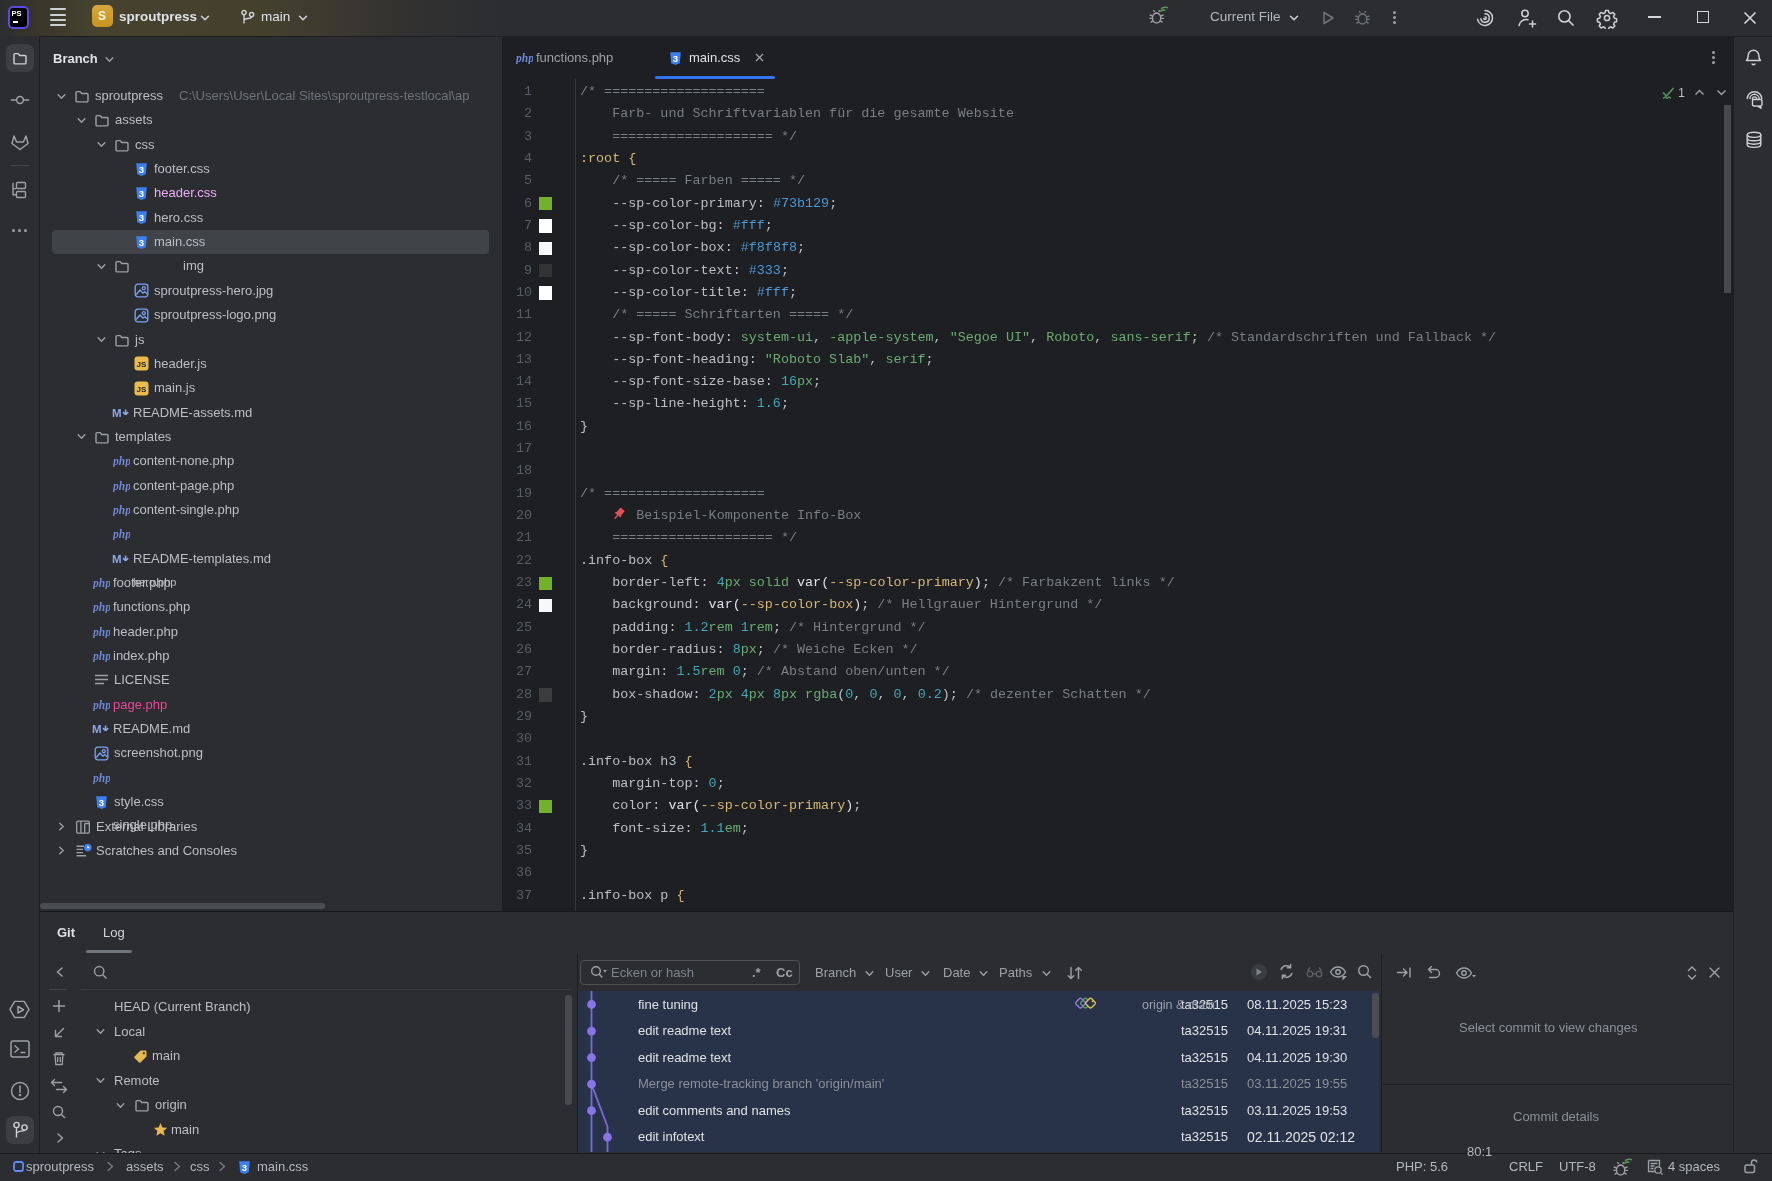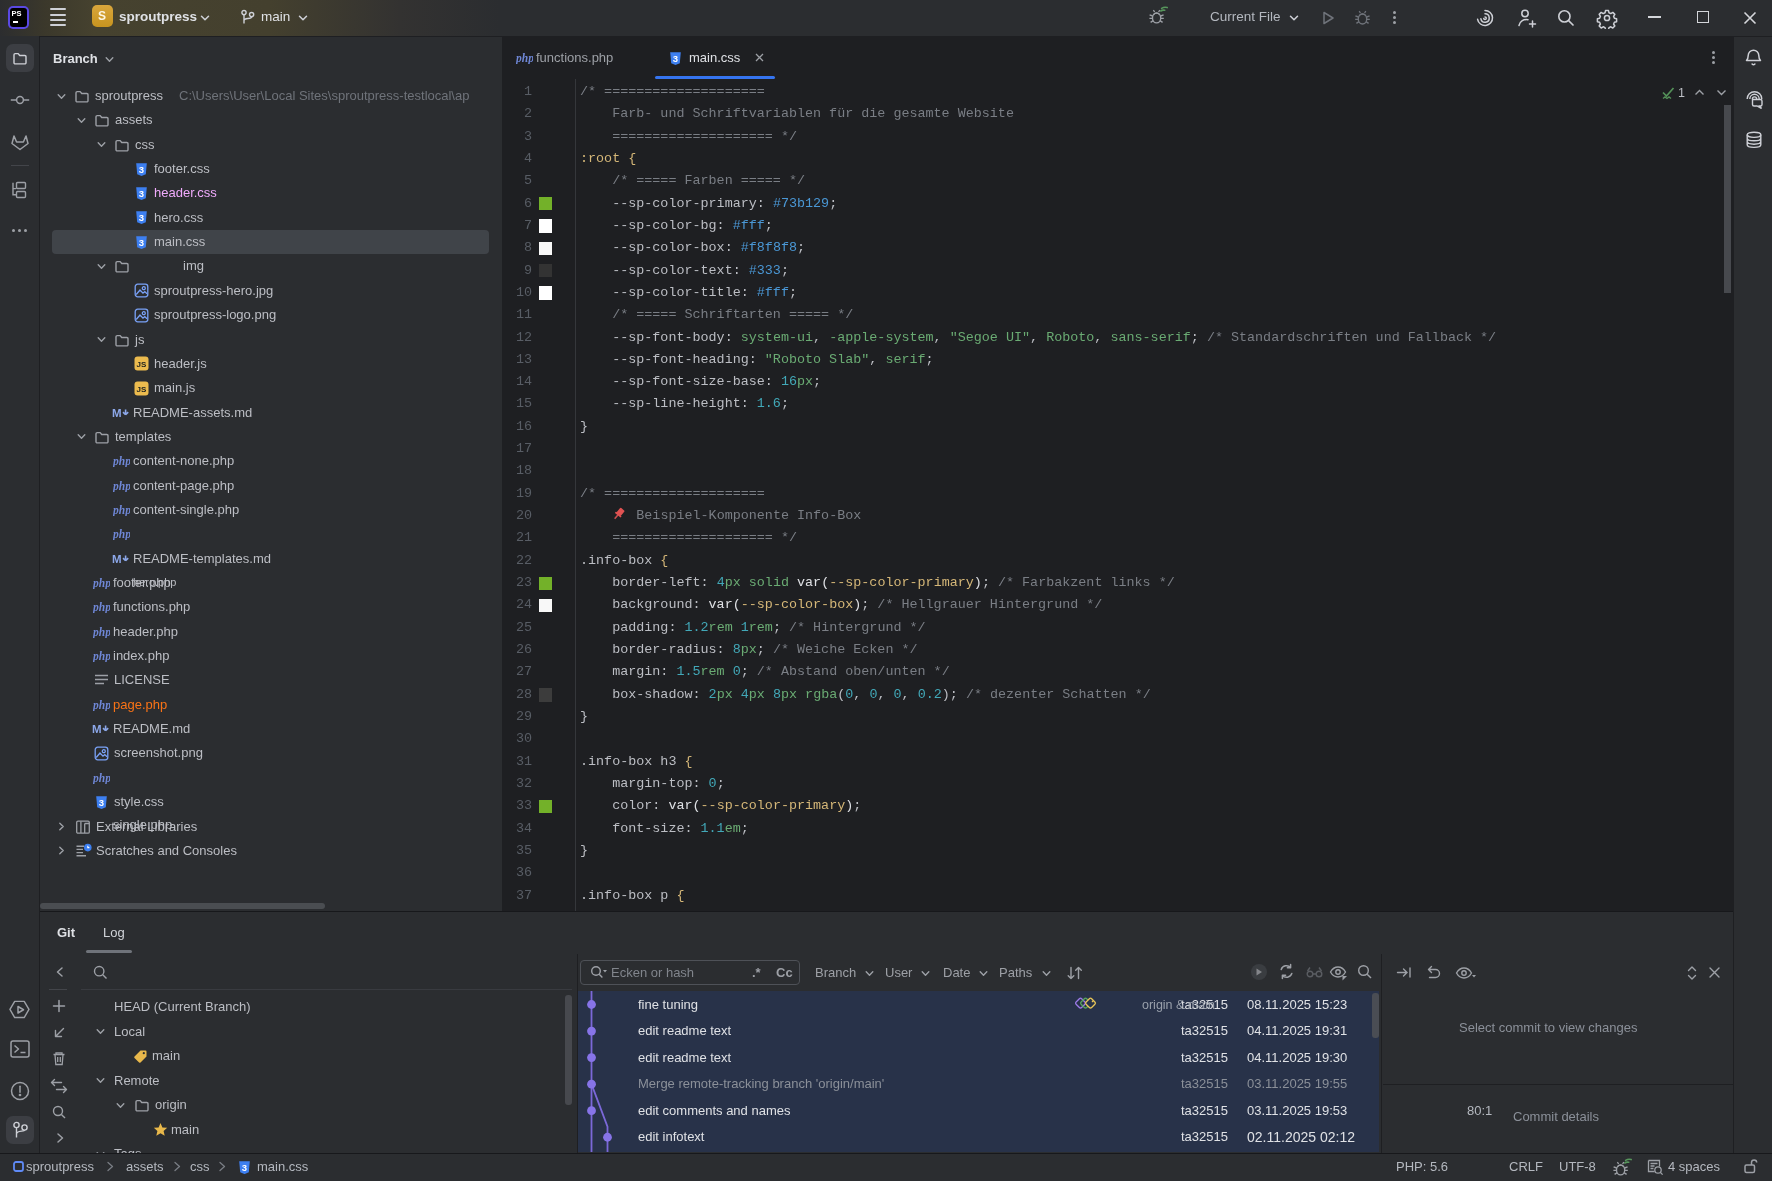--- a/index.html
+++ b/index.html
@@ -301,21 +301,21 @@
 <div class="a" style="left:113px;top:647.0500000000001px;font-size:13px;color:#bcbec4;font-weight:400;white-space:pre;line-height:18px;">index.php</div>
 <div class="sv" style="left:94px;top:673.4000000000001px"><svg width="15" height="14" viewBox="0 0 15 14" fill="none">
       <g stroke="#9da0a6" stroke-width="1.4">
         <path d="M1 2.5 h13 M1 6.5 h13 M1 10.5 h9"></path>
       </g>
     </svg></div>
 <div class="a" style="left:114px;top:671.4000000000001px;font-size:13px;color:#bcbec4;font-weight:400;white-space:pre;line-height:18px;">LICENSE</div>
 <div class="sv" style="left:93px;top:698.75px"><svg width="17" height="12" viewBox="0 0 17 12" fill="none">
       <text x="0" y="10" font-family="Liberation Serif" font-style="italic" font-size="11.5" font-weight="bold" fill="#6f87d6">php</text>
     </svg></div>
-<div class="a" style="left:113px;top:695.75px;font-size:13px;color:#f97316;font-weight:400;white-space:pre;line-height:18px;">page.php</div>
+<div class="a" style="left:113px;top:695.75px;font-size:13px;color:#ec4899;font-weight:400;white-space:pre;line-height:18px;">page.php</div>
 <div class="sv" style="left:92px;top:722.1px"><svg width="20" height="14" viewBox="0 0 20 14" fill="none">
       <g fill="#8ca7e8">
         <text x="0" y="11.4" font-family="Liberation Sans" font-size="11.5" font-weight="bold">M</text>
         <path d="M13.6 3.5 v5.2 M13.6 8.7 l-2.6 -2.6 M13.6 8.7 l2.6 -2.6" stroke="#8ca7e8" stroke-width="1.6" fill="none"></path>
       </g>
     </svg></div>
 <div class="a" style="left:113px;top:720.1px;font-size:13px;color:#bcbec4;font-weight:400;white-space:pre;line-height:18px;">README.md</div>
 <div class="sv" style="left:94px;top:745.95px"><svg width="15" height="15" viewBox="0 0 15 15" fill="none">
       <g stroke="#7aa2f7" stroke-width="1.3" fill="none">
         <rect x="1.2" y="1.2" width="12.6" height="12.6" rx="2.5"></rect>
@@ -718,21 +718,21 @@
 <div class="a" style="left:190px;top:1157.5px;font-size:13px;color:#b4b8bf;font-weight:400;white-space:pre;line-height:18px;">css</div>
 <div class="sv" style="left:218px;top:1161px"><svg width="9" height="11" viewBox="0 0 9 11" fill="none">
       <path d="M2 1.5 L6.5 5.5 L2 9.5" stroke="#7a7e85" stroke-width="1.3" fill="none" stroke-linecap="round" stroke-linejoin="round"></path>
     </svg></div>
 <div class="sv" style="left:237px;top:1159.5px"><svg width="14" height="14" viewBox="0 0 14 14" fill="none">
       <path d="M2.2 1.2 h10.6 l-1 11 -4.3 1.9 -4.3 -1.9 z" fill="#3d7ff0"></path>
       <text x="7.4" y="10.6" font-family="Liberation Sans" font-size="9.5" font-weight="bold" fill="#fff" text-anchor="middle">3</text>
     </svg></div>
 <div class="a" style="left:257px;top:1157.5px;font-size:13px;color:#b4b8bf;font-weight:400;white-space:pre;line-height:18px;">main.css</div>
 <div class="a" style="left:1396px;top:1157.5px;font-size:13px;color:#b4b8bf;font-weight:400;white-space:pre;line-height:18px;">PHP: 5.6</div>
-<div class="a" style="left:1467px;top:1102px;font-size:13px;color:#b4b8bf;font-weight:400;white-space:pre;line-height:18px;">80:1</div>
+<div class="a" style="left:1467px;top:1143px;font-size:13px;color:#b4b8bf;font-weight:400;white-space:pre;line-height:18px;">80:1</div>
 <div class="a" style="left:1509px;top:1157.5px;font-size:13px;color:#b4b8bf;font-weight:400;white-space:pre;line-height:18px;">CRLF</div>
 <div class="a" style="left:1559px;top:1157.5px;font-size:13px;color:#b4b8bf;font-weight:400;white-space:pre;line-height:18px;">UTF-8</div>
 <div class="sv" style="left:1612px;top:1157px"><svg width="21" height="21" viewBox="0 0 21 21" fill="none">
       <g stroke="#9da0a6" stroke-width="1.35" fill="none">
         <ellipse cx="8.6" cy="13" rx="4.1" ry="4.9"></ellipse>
         <path d="M5.6 9.6 a3.6 3.6 0 0 1 6 0"></path>
         <path d="M6.6 7 L5.4 5.2 M10.6 7 L11.8 5.2 M4.6 11 l-3 -1.2 M4.5 13.4 H1.4 M5.2 15.6 l-2.6 1.8 M12.6 11 l3 -1.2 M12.7 13.4 h3.1 M12 15.6 l2.6 1.8"></path>
       </g>
       <path d="M12.8 6 a4.4 4.4 0 0 1 3.9 -0.7 M13.6 3.4 a7 7 0 0 1 5.6 -0.8" stroke="#57965c" stroke-width="1.6" fill="none" stroke-linecap="round"></path>
     </svg></div>

